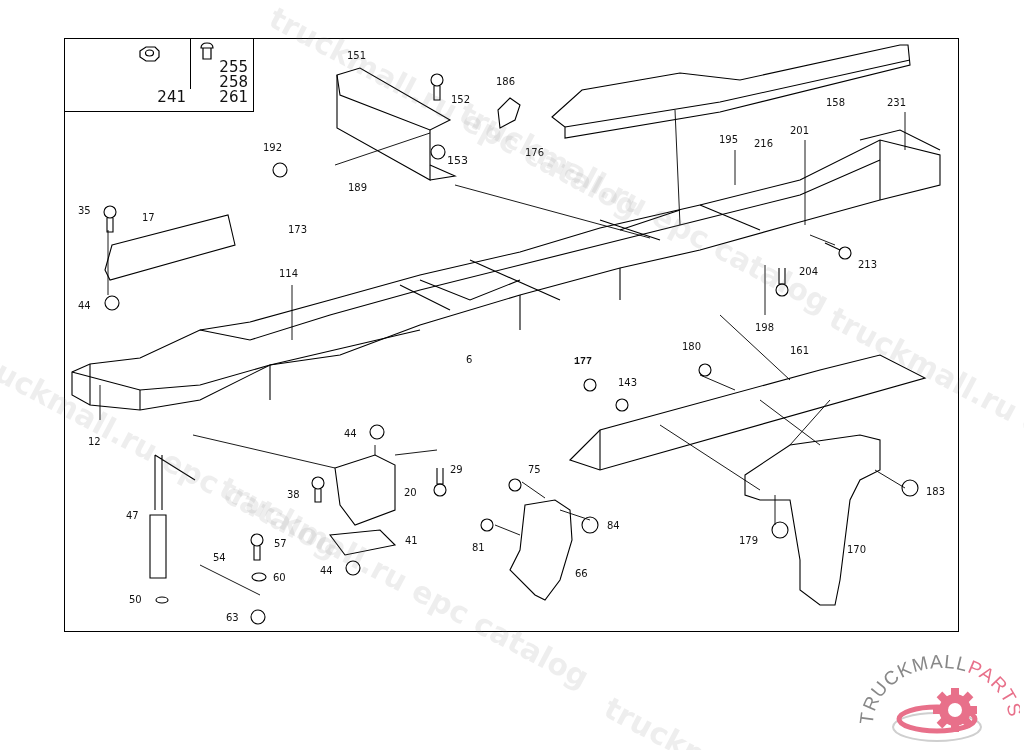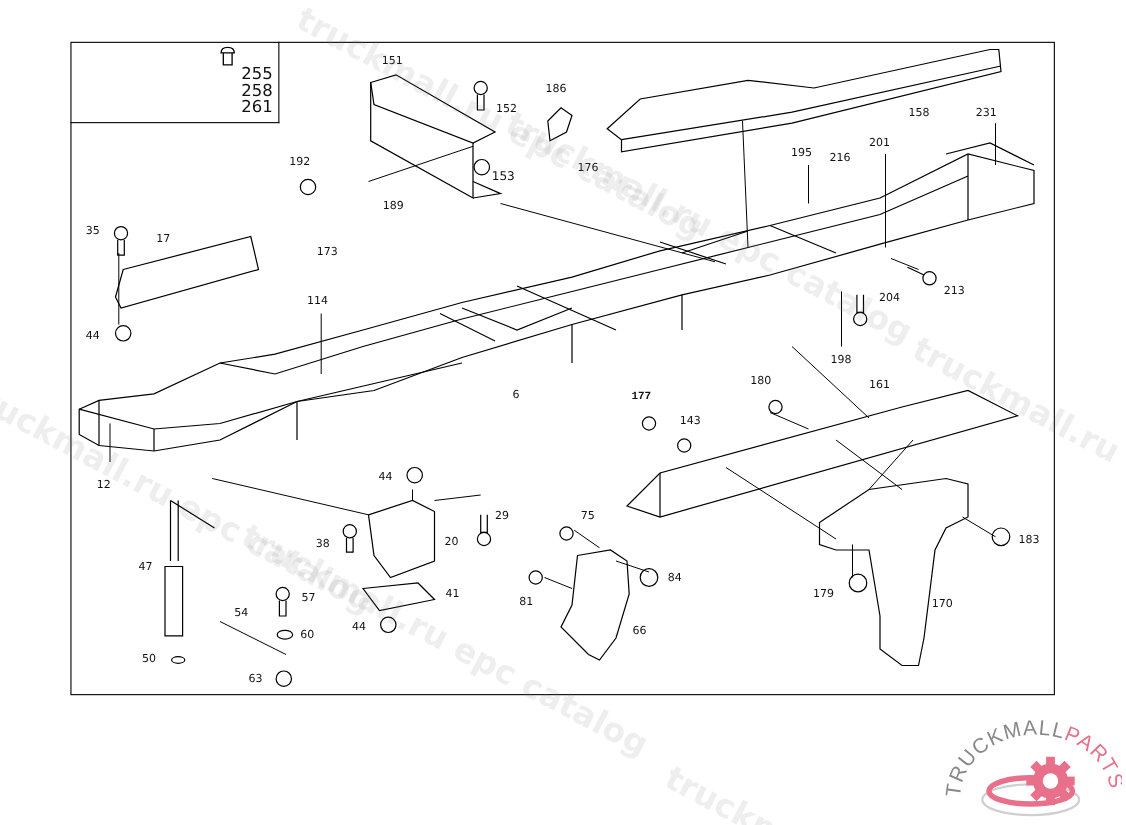--- a/index.html
+++ b/index.html
@@ -143,20 +143,27 @@
       <circle cx="782" cy="290" r="6"></circle>
         <path d="M779 268 L779 284 L785 284 L785 268"></path>
       <circle cx="845" cy="253" r="6"></circle>
         <path d="M825 243 L840 250"></path>
     </g>
   </svg>
 
   <div class="frame"></div>
 
   <div class="legend-box">
+    <div class="legend-cell" style="left:64px;width:63px">
+      <svg width="30" height="20" style="position:absolute;left:10px;top:7px" fill="none" stroke="#000" stroke-width="1.2">
+        <path d="M2 6 L8 2 L17 2 L21 6 L21 12 L17 16 L8 16 L2 12 Z"></path>
+          <ellipse cx="11.5" cy="8" rx="4" ry="3"></ellipse>
+      </svg>
+      <span class="legend-num" style="right:4px;top:52px">241</span>
+    </div>
     <div class="legend-cell" style="left:127px;width:63px;border-right:none">
       <svg width="20" height="24" style="position:absolute;left:8px;top:4px" fill="none" stroke="#000" stroke-width="1.2">
         <path d="M2 6 Q2 1 8 1 Q14 1 14 6 L2 6 Z"></path>
           <path d="M4 6 L4 17 L12 17 L12 6"></path>
       </svg>
       <span class="legend-num" style="right:6px;top:22px">255</span>
       <span class="legend-num" style="right:6px;top:37px">258</span>
       <span class="legend-num" style="right:6px;top:52px">261</span>
     </div>
   </div>

